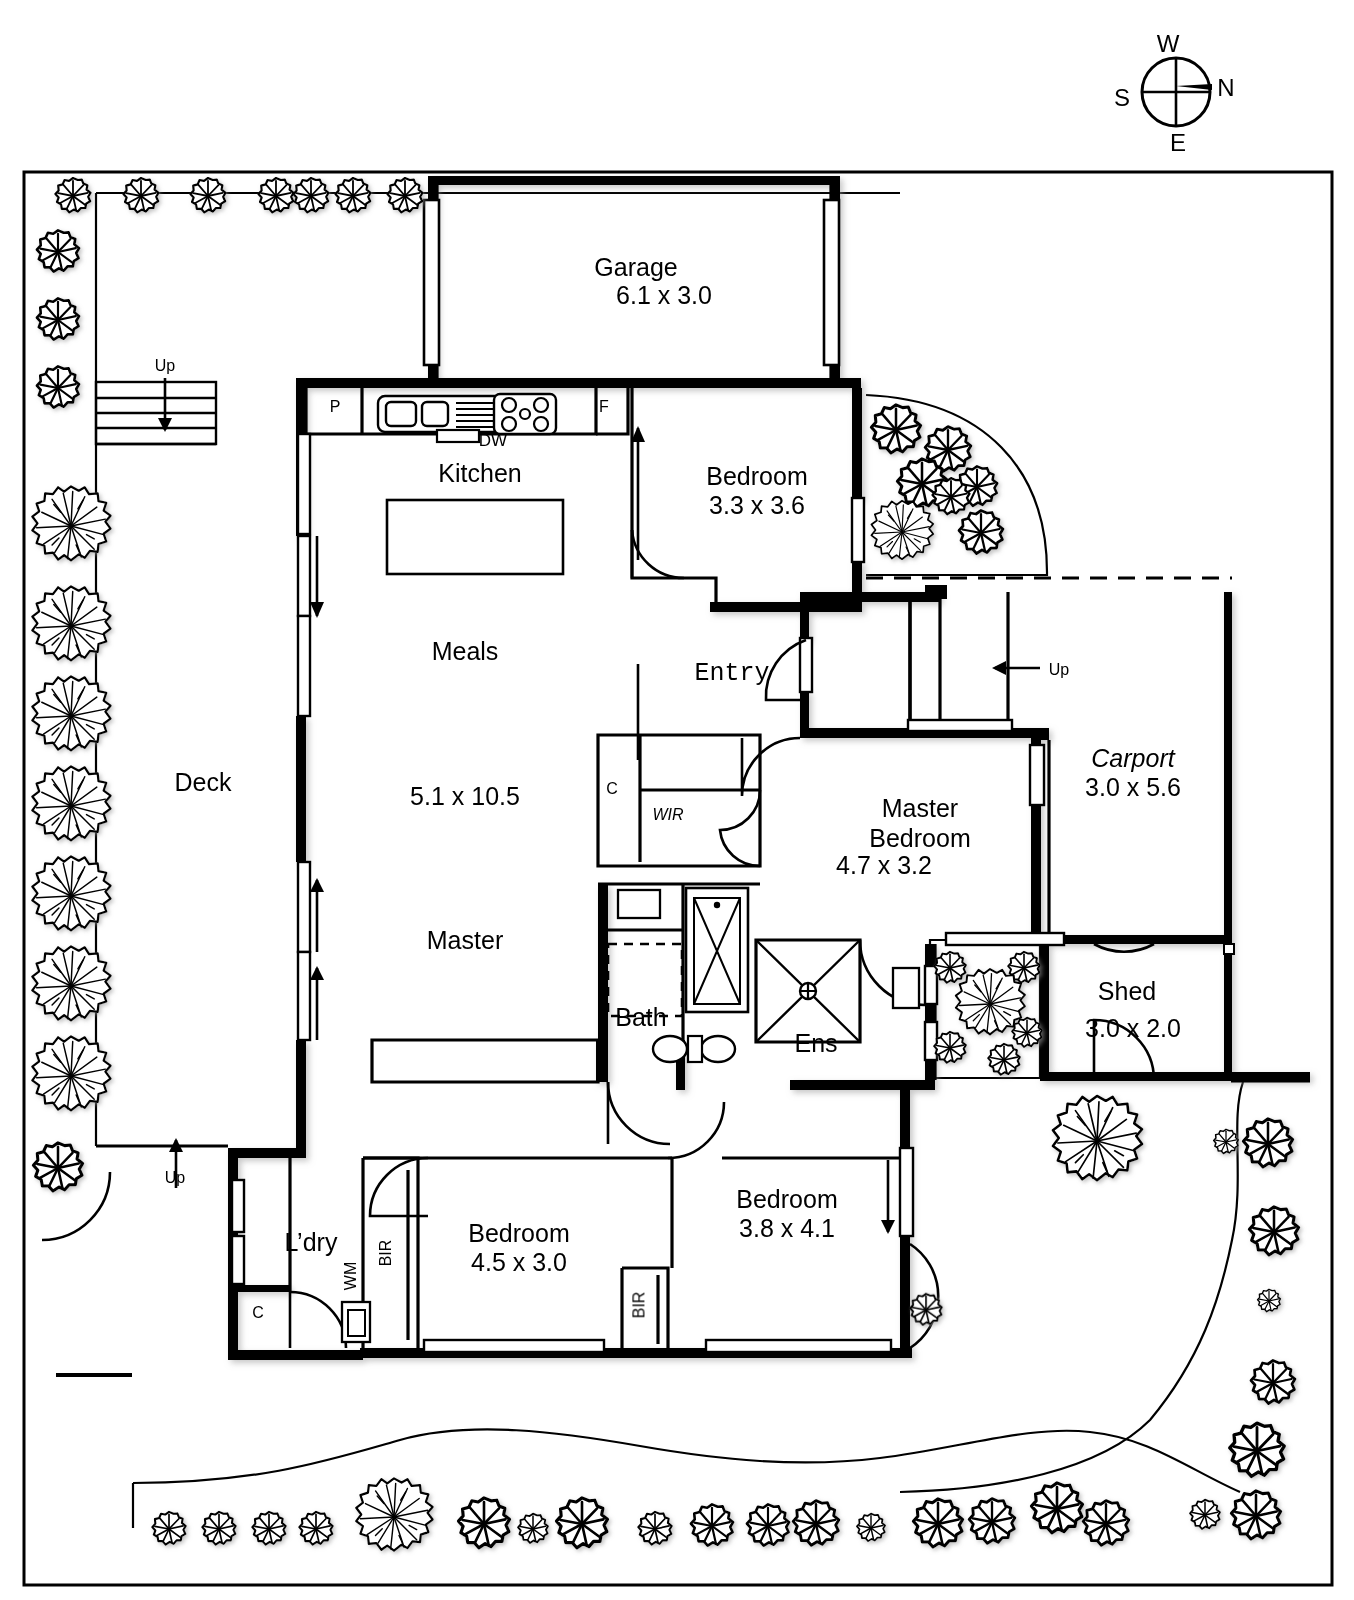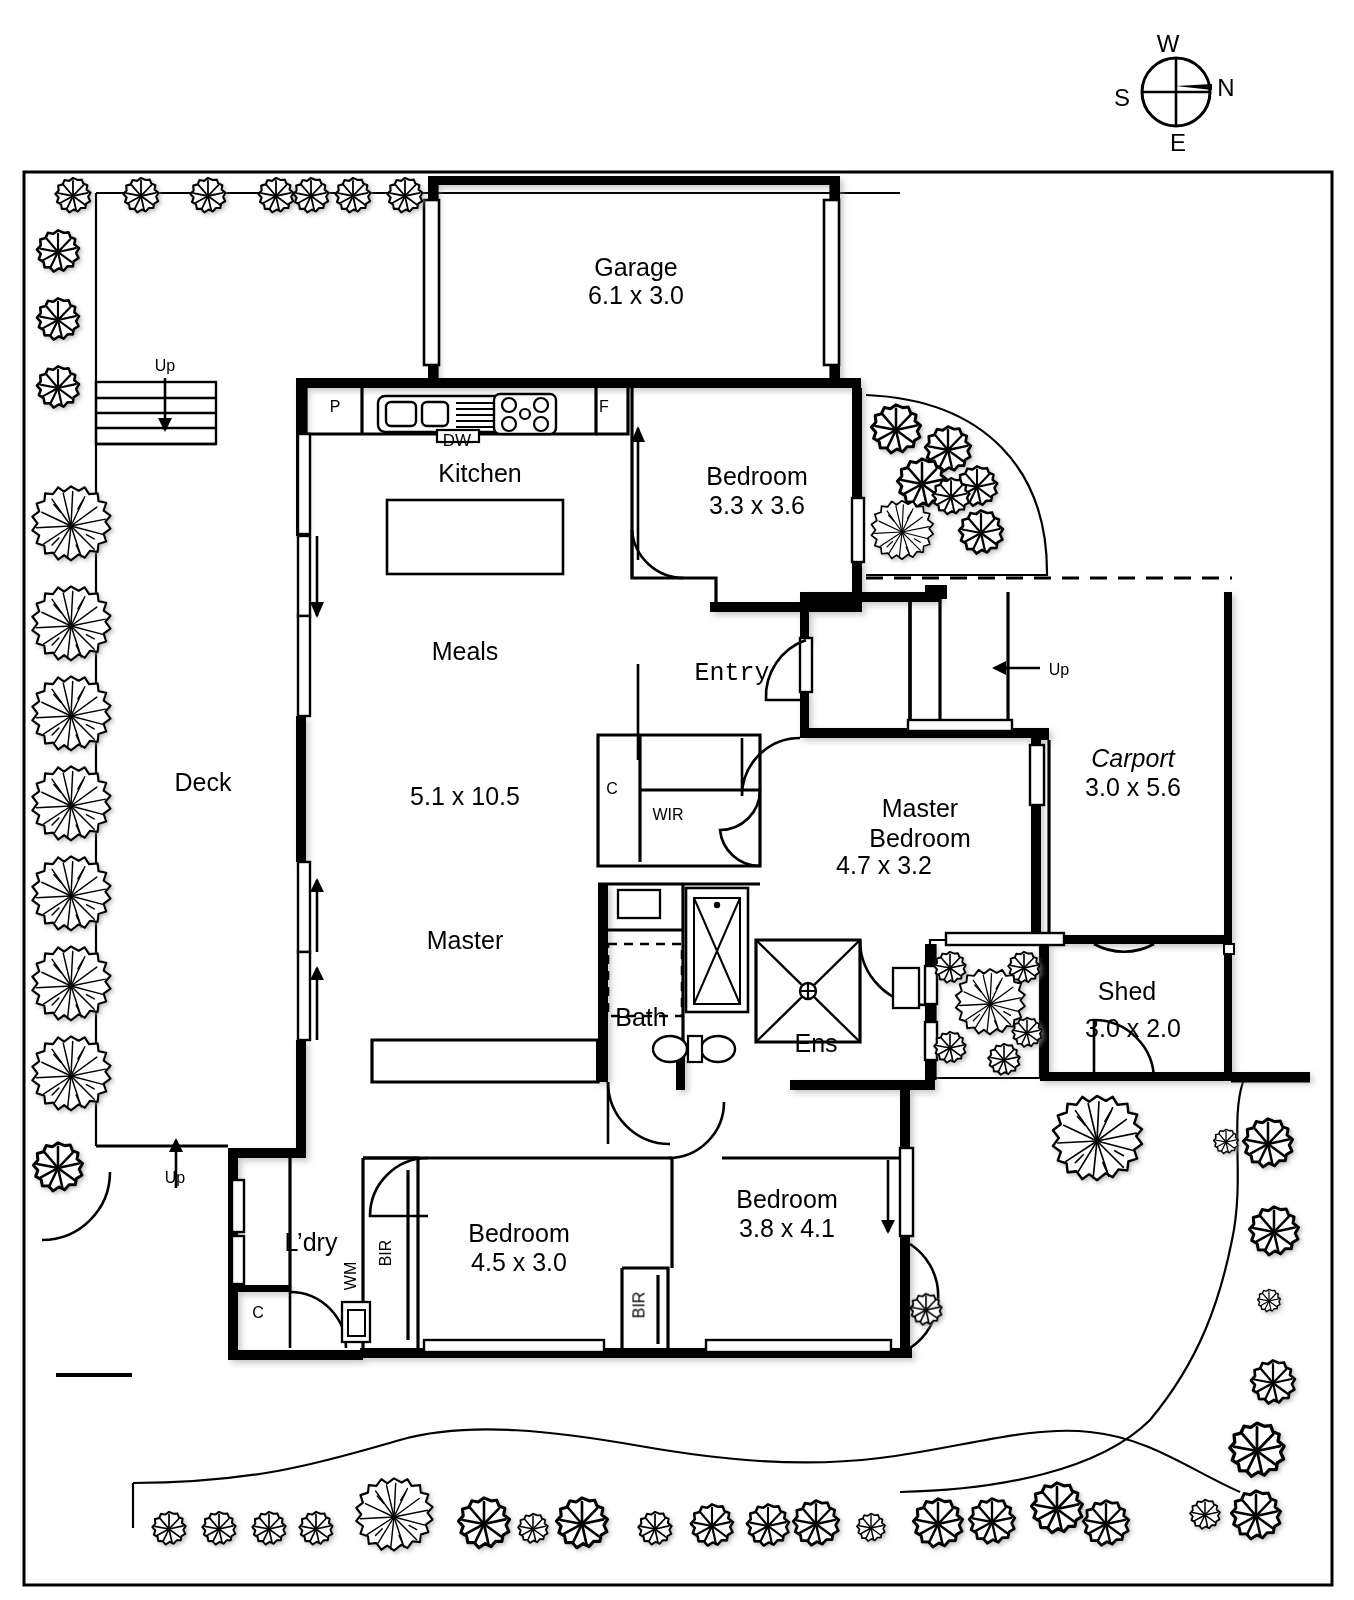--- a/index.html
+++ b/index.html
@@ -30,21 +30,21 @@
     color: #000000;
     white-space: pre;
     line-height: 1.18;
     text-align: center;
     transform: translate(-50%, -50%);
     pointer-events: none;
   }
   .lbl.room     { font-size: 25px; }
   .lbl.dim      { font-size: 25px; }
   .lbl.small    { font-size: 16px; }
-  .lbl.tiny     { font-size: 17px; }
+  .lbl.tiny     { font-size: 17px; margin-left: 36px; }
   .lbl.compass  { font-size: 24px; }
   .lbl.vert     { writing-mode: vertical-rl; transform: translate(-50%,-50%) rotate(180deg); }
 </style>
 </head>
 <body>
 
 <div id="plan-root">
 
   <svg id="plan-svg" viewBox="0 0 1354 1600" xmlns="http://www.w3.org/2000/svg">
     <defs>
@@ -457,21 +457,21 @@
       <path d="M1176,86 L1212,84 L1212,90 Z" fill="#000000"></path>
     </g>
   </svg>
 
   <div class="lbl compass" style="left:1168px; top:44px;">W</div>
   <div class="lbl compass" style="left:1226px; top:88px;">N</div>
   <div class="lbl compass" style="left:1122px; top:98px;">S</div>
   <div class="lbl compass" style="left:1178px; top:143px;">E</div>
 
   <div class="lbl room" style="left:636px; top:268px;">Garage</div>
-  <div class="lbl dim" style="left:636px; top:296px;">6.1 x 3.0</div>
+  <div class="lbl dim" style="left:664px; top:296px;">6.1 x 3.0</div>
 
   <div class="lbl room" style="left:480px; top:474px;">Kitchen</div>
 
   <div class="lbl room" style="left:757px; top:477px;">Bedroom</div>
   <div class="lbl dim" style="left:757px; top:506px;">3.3 x 3.6</div>
 
   <div class="lbl room" style="left:465px; top:652px;">Meals</div>
 
   <div class="lbl dim" style="left:465px; top:797px;">5.1 x 10.5</div>
 
@@ -500,21 +500,21 @@
 
   <div class="lbl room" style="left:519px; top:1234px;">Bedroom</div>
   <div class="lbl dim" style="left:519px; top:1263px;">4.5 x 3.0</div>
 
   <div class="lbl room" style="left:311px; top:1243px;">L’dry</div>
 
   <div class="lbl small" style="left:335px; top:407px;">P</div>
   <div class="lbl tiny" style="left:457px; top:441px;">DW</div>
   <div class="lbl small" style="left:604px; top:407px;">F</div>
   <div class="lbl small" style="left:612px; top:789px;">C</div>
-  <div class="lbl small" style="left:668px; top:815px;">WIR</div>
+  <div class="lbl small" style="left:668px; top:815px;font-style:italic;">WIR</div>
   <div class="lbl small" style="left:258px; top:1313px;">C</div>
   <div class="lbl small vert" style="left:351px; top:1276px;">WM</div>
   <div class="lbl small vert" style="left:386px; top:1253px;">BIR</div>
   <div class="lbl small vert" style="left:640px; top:1305px;">BIR</div>
 
   <div class="lbl small" style="left:165px; top:366px;">Up</div>
   <div class="lbl small" style="left:175px; top:1178px;">Up</div>
   <div class="lbl small" style="left:1059px; top:670px;">Up</div>
 
 </div>

